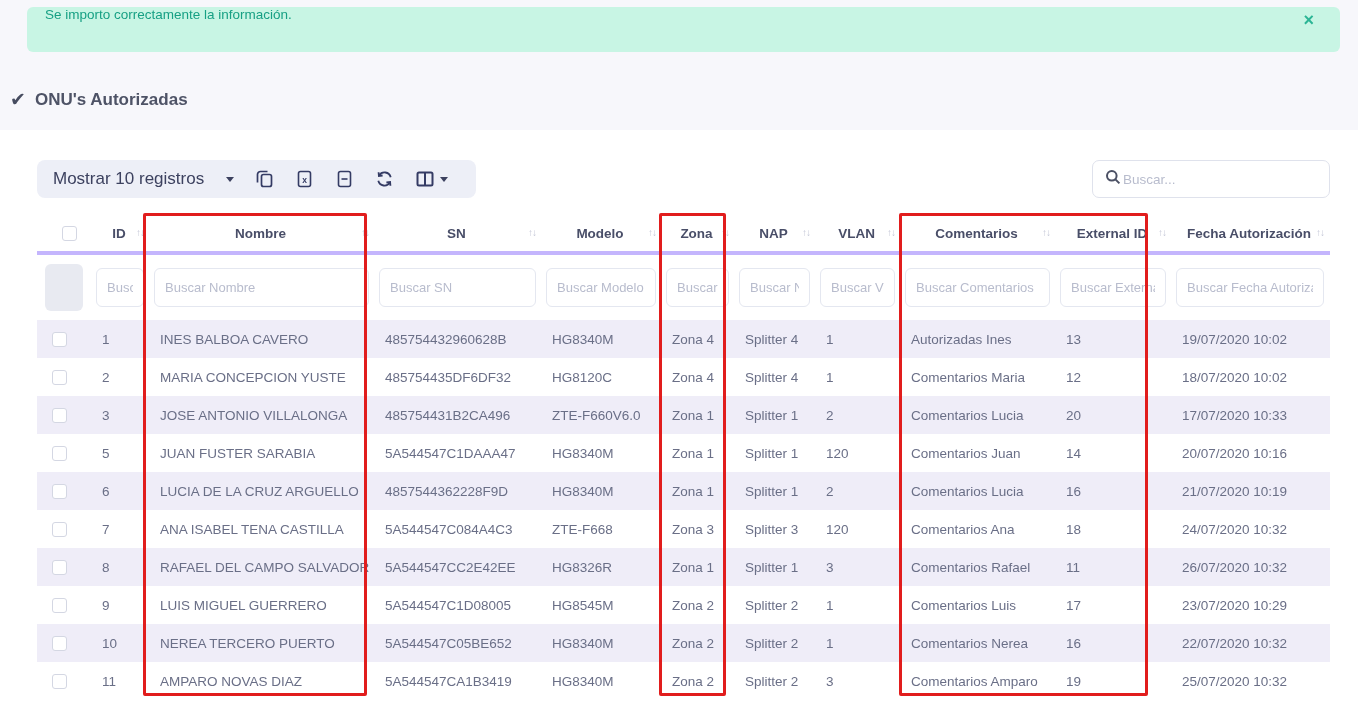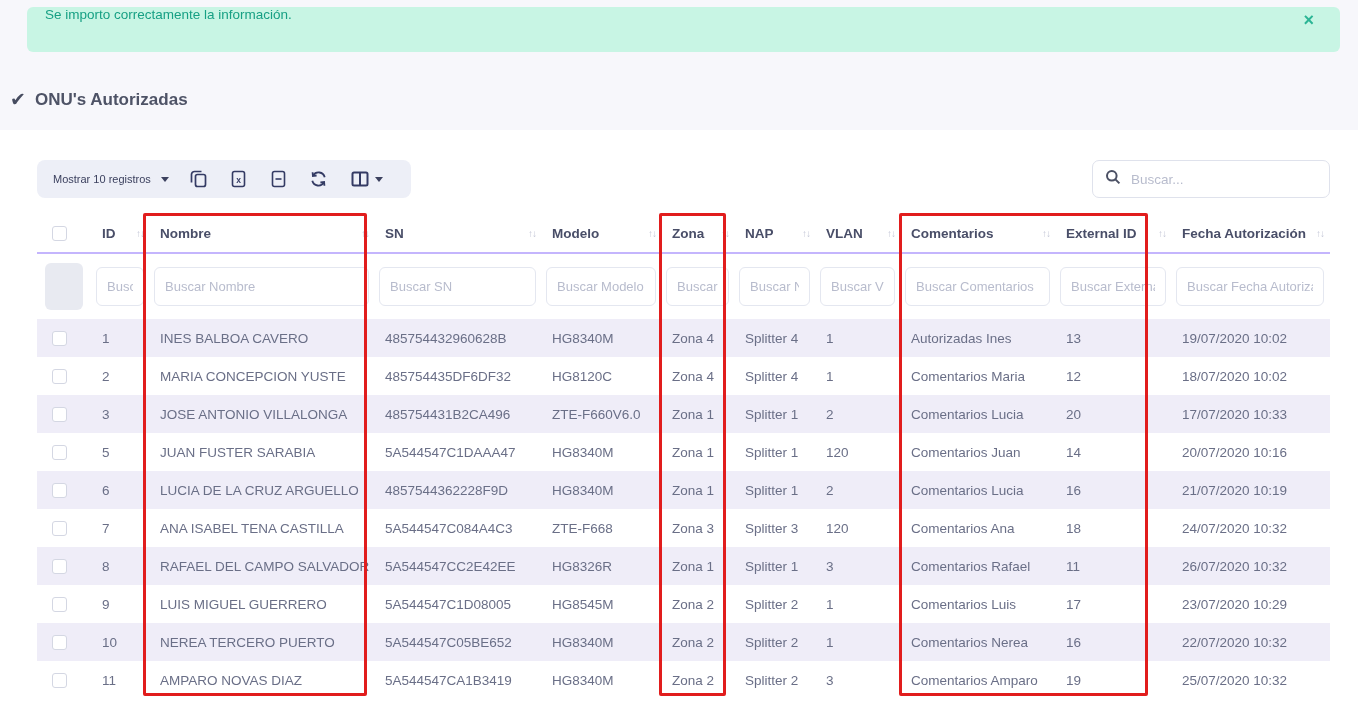--- a/index.html
+++ b/index.html
@@ -36,52 +36,52 @@
   
   .toolbar-row {
     position:absolute; left:37px; right:28px; top:30px; height:38px;
     display:flex; align-items:center; justify-content:space-between;
   }
   .btn-group {
     display:flex; align-items:center; height:38px;
     background:#edeff7; border-radius:8px; padding:0 16px; gap:0;
   }
   .length-menu {
-    font-size:11px; color:#3c415f; padding-right:10px; cursor:pointer;
-    display:flex; align-items:center; gap:10px;
+    font-size:17px; color:#3c415f; padding-right:10px; cursor:pointer;
+    display:flex; align-items:center; gap:22px;
   }
   .caret { width:0; height:0; border-left:4px solid transparent; border-right:4px solid transparent; border-top:5px solid #3c415f; display:inline-block; }
   .tool-btn {
     width:40px; height:38px; display:flex; align-items:center; justify-content:center;
     cursor:pointer; color:#343b64;
   }
   .tool-btn svg { display:block; }
   .col-vis-btn { display:flex; align-items:center; gap:6px; }
   
   .search-box {
     width:238px; height:38px; border:1px solid #dfe2ec; border-radius:7px;
-    background:#fff; display:flex; align-items:center; padding:0 12px; gap:10px;
+    background:#fff; display:flex; align-items:center; padding:0 12px; gap:2px;
   }
   .search-box input {
     border:none; outline:none; width:100%; font-size:13.5px; color:#6a6f87;
     font-family:inherit; background:transparent;
   }
   .search-box input::placeholder { color:#b8bccd; }
   
   .tbl-wrap { position:absolute; left:37px; top:85px; }
   table { border-collapse:collapse; table-layout:fixed; width:1293px; font-size:13.5px; }
   col:nth-child(1){width:55px}  col:nth-child(2){width:58px}
   col:nth-child(3){width:225px} col:nth-child(4){width:167px}
   col:nth-child(5){width:120px} col:nth-child(6){width:73px}
   col:nth-child(7){width:81px}  col:nth-child(8){width:85px}
   col:nth-child(9){width:155px} col:nth-child(10){width:116px}
   col:nth-child(11){width:158px}
   thead th {
-    text-align:left; font-weight:bold; color:#494e68; padding:10px 6px 10px 10px;
-    border-bottom:2px solid #c4b5fd; white-space:nowrap; overflow:hidden;
+    text-align:center; font-weight:bold; color:#494e68; padding:10px 6px 10px 10px;
+    border-bottom:4px solid #c4b5fd; white-space:nowrap; overflow:hidden;
     height:38px; vertical-align:middle;
   }
   thead th .hlabel { display:inline-block; vertical-align:middle; }
   .sort {
     float:right; color:#c3c6d6; font-size:10px; letter-spacing:-1px;
     font-weight:normal; cursor:pointer; margin-top:2px;
   }
   tr.filters td { padding:9px 6px 9px 4px; height:57px; vertical-align:middle; }
   .filter-input {
     width:100%; height:39px; border:1px solid #e4e7f0; border-radius:6px;

